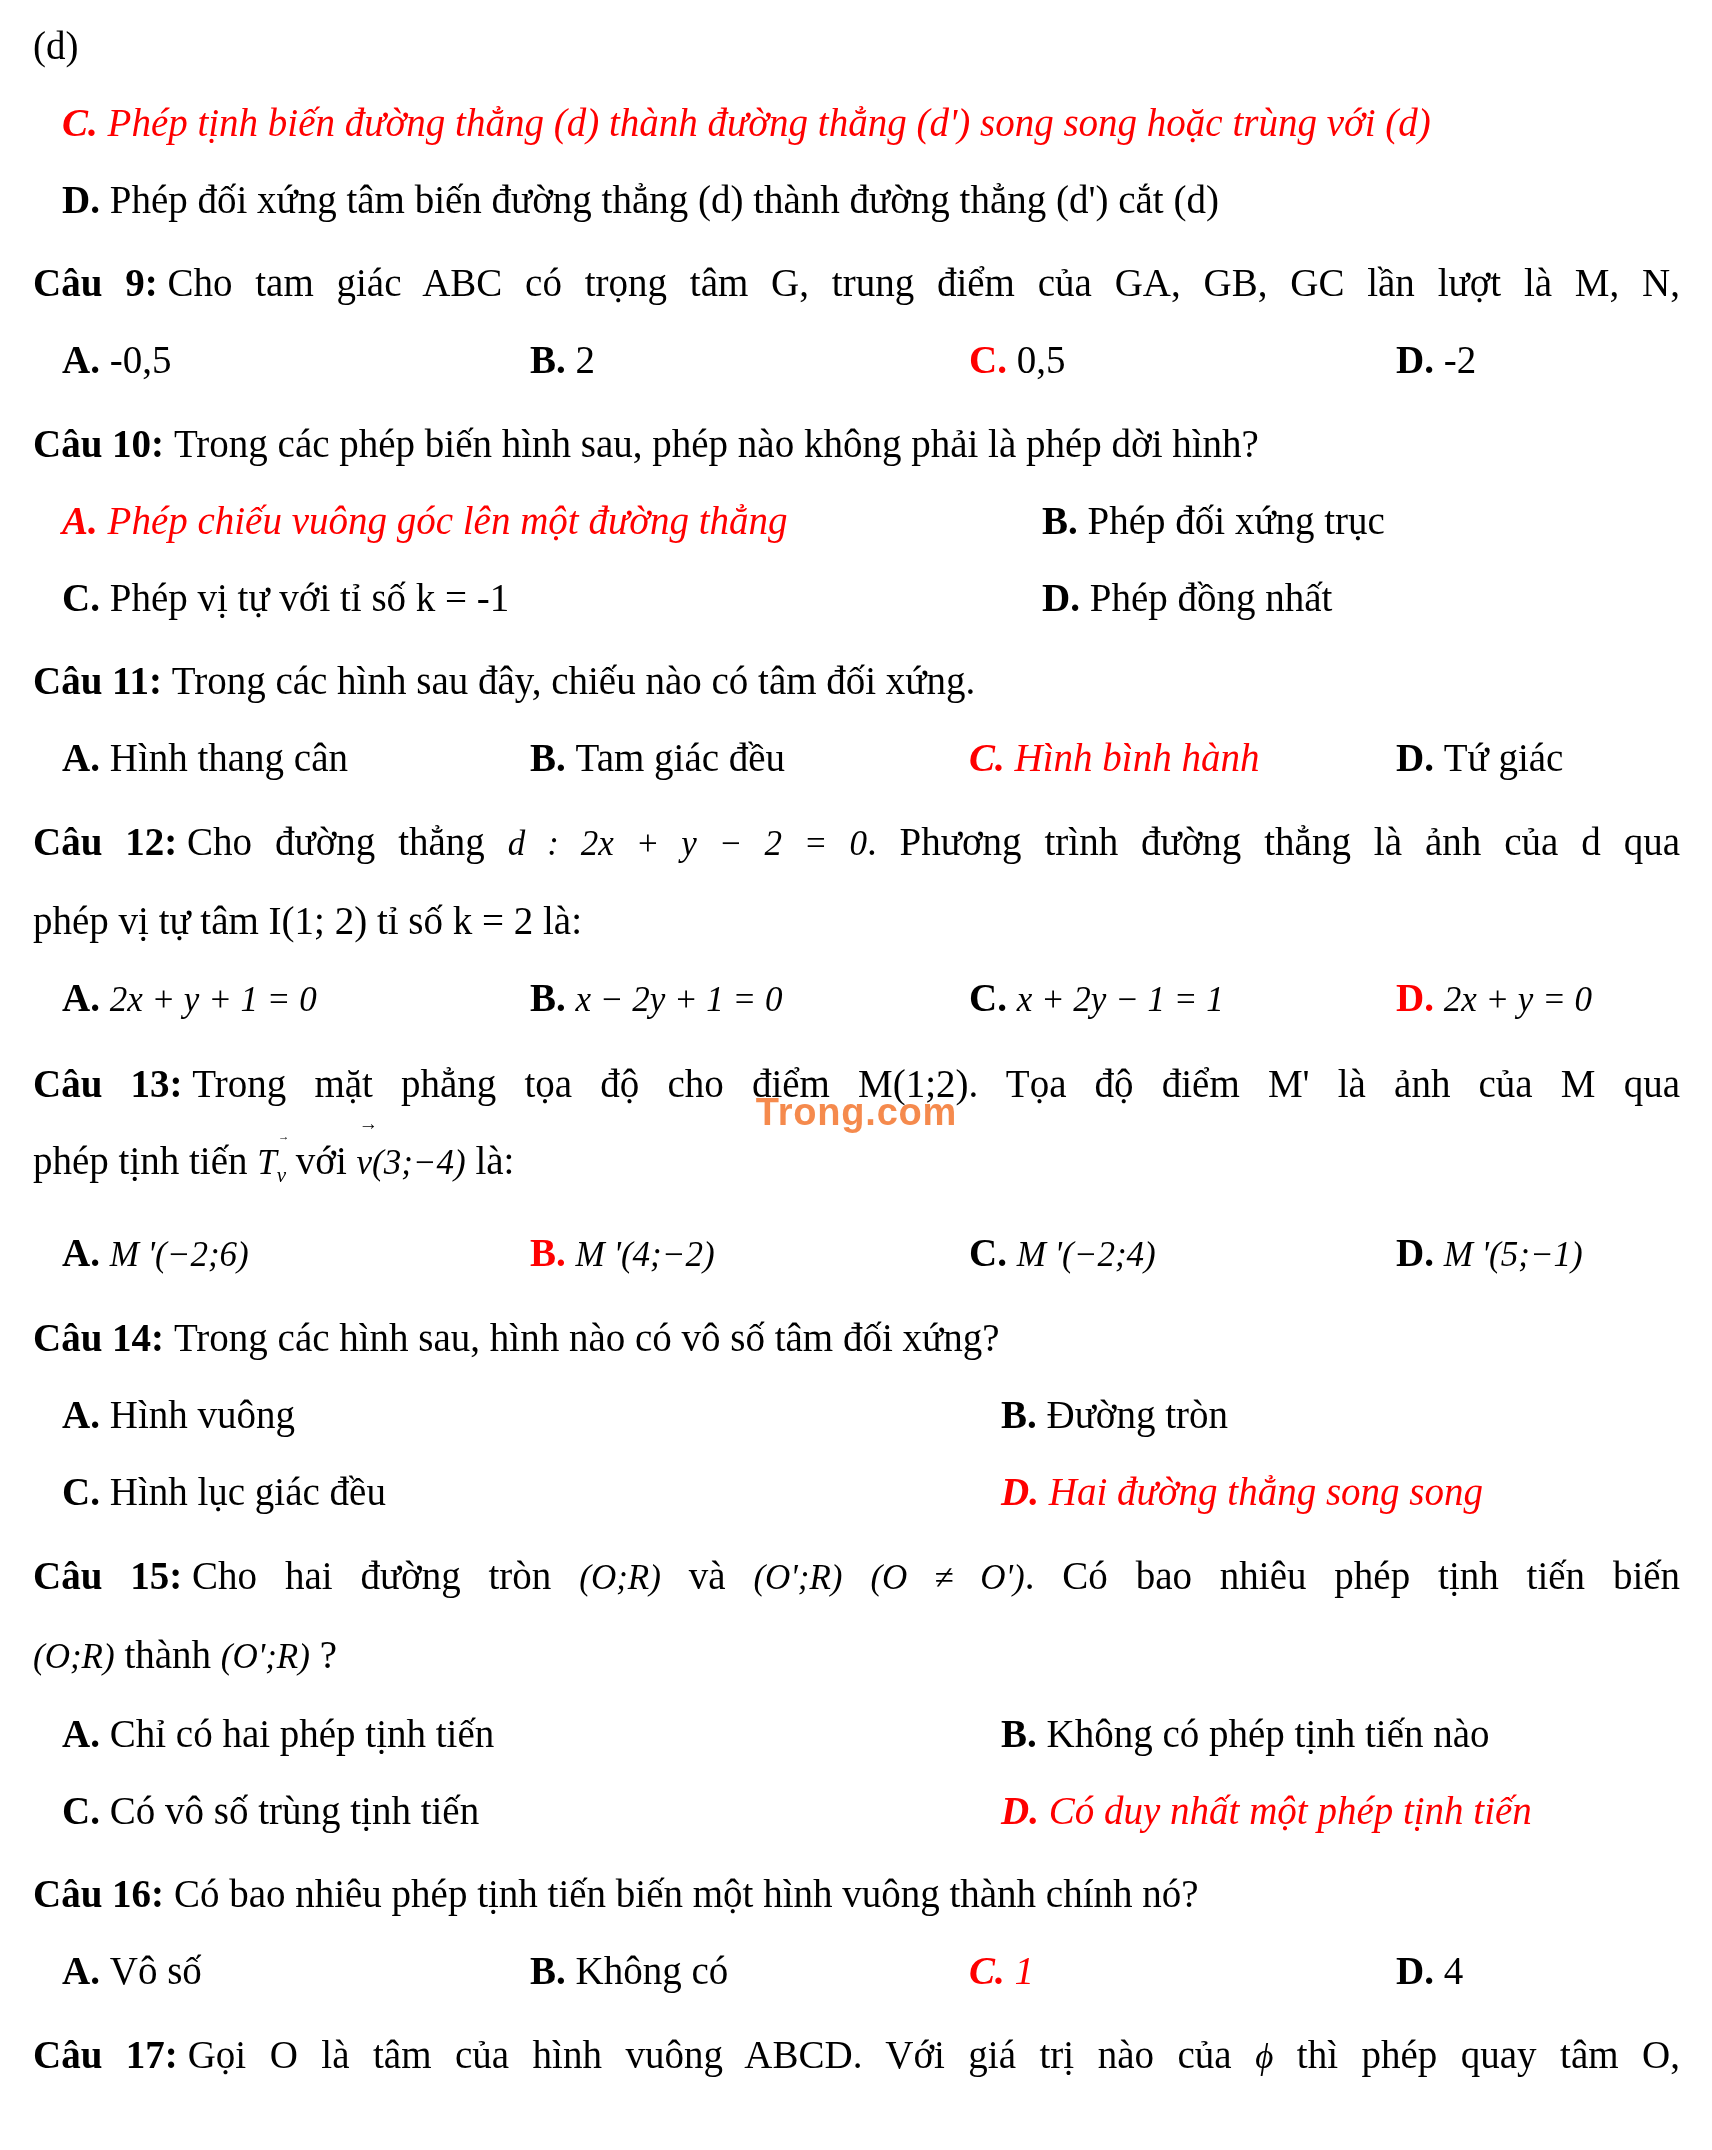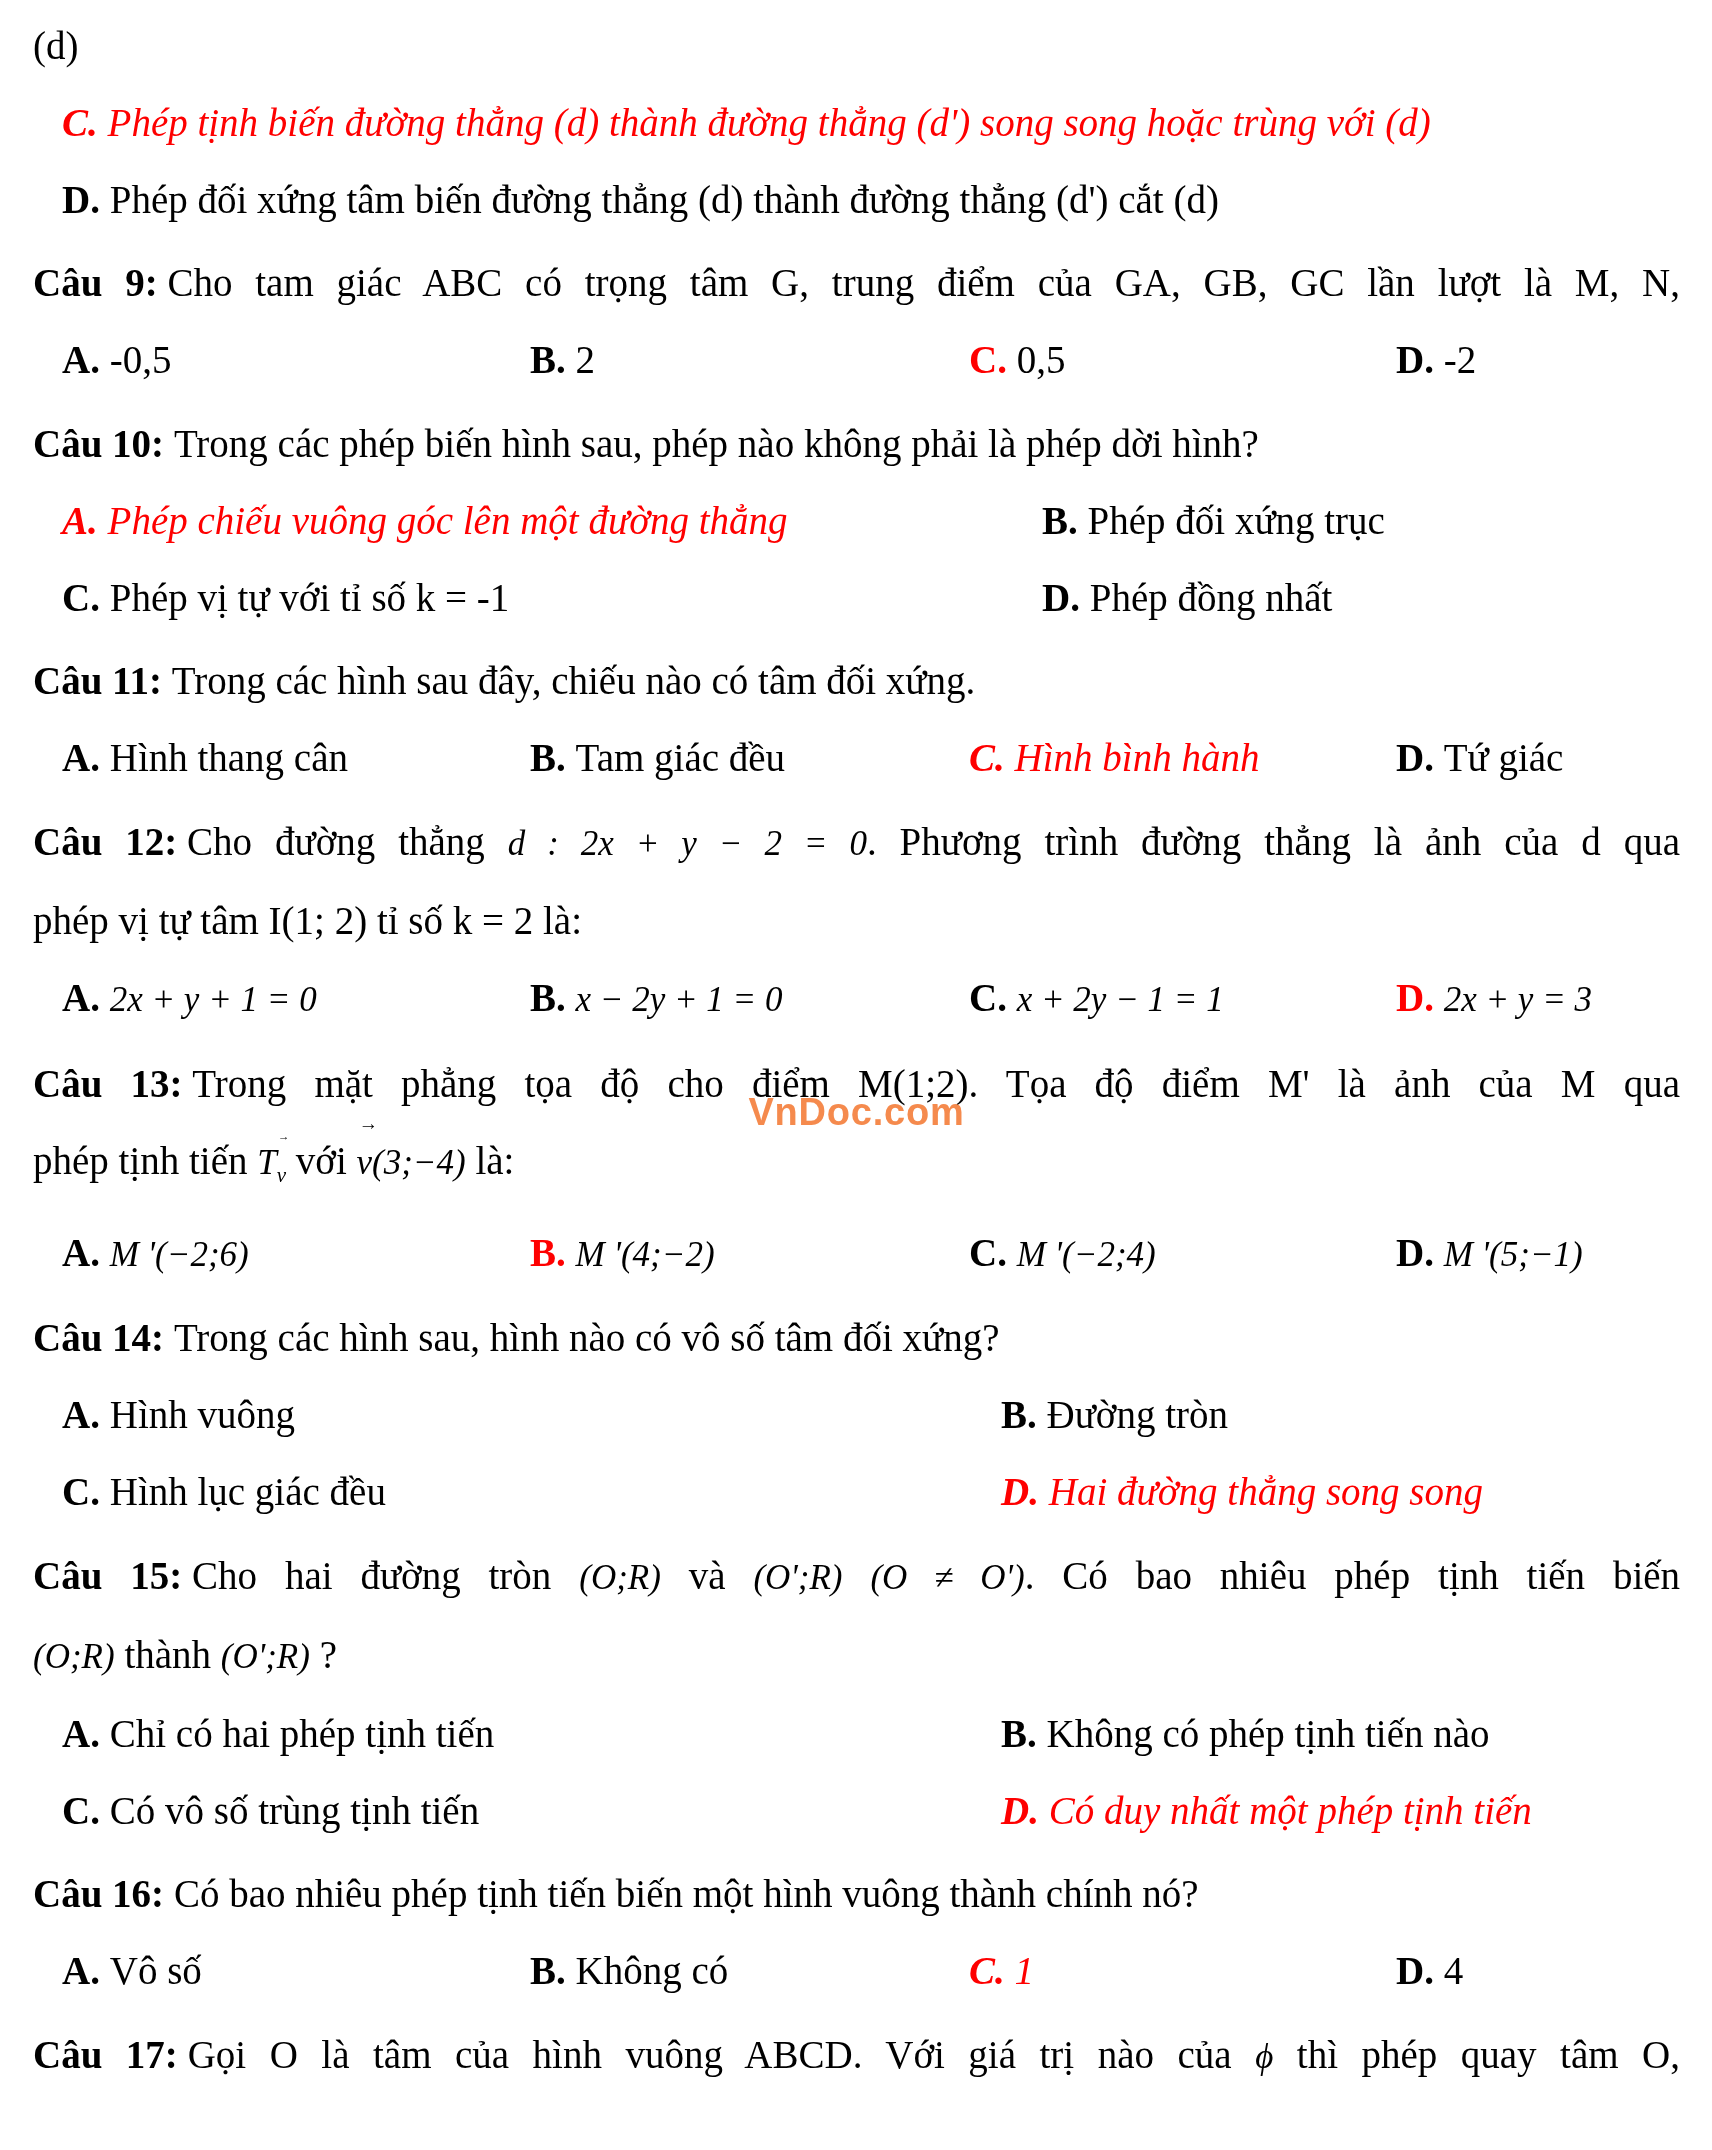--- a/index.html
+++ b/index.html
@@ -87,21 +87,21 @@
     <div class="line justify-full">
       <b class="q-num">Câu 12:</b><span>Cho đường thẳng</span> <span class="math">d : 2x + y − 2 = 0</span><span>. Phương trình đường thẳng là ảnh của d qua</span>
     </div>
     <div class="line">
       <span>phép vị tự tâm I(1; 2) tỉ số k = 2 là:</span>
     </div>
     <div class="options-row">
       <span class="option plain"><b class="opt-label">A.</b><span class="math">2x + y + 1 = 0</span></span>
       <span class="option plain"><b class="opt-label">B.</b><span class="math">x − 2y + 1 = 0</span></span>
       <span class="option plain"><b class="opt-label">C.</b><span class="math">x + 2y − 1 = 1</span></span>
-      <span class="option label"><b class="opt-label">D.</b><span class="math">2x + y = 3</span></span>
+      <span class="option label"><b class="opt-label">D.</b><span class="math">2x + y = 0</span></span>
     </div>
   </div>
 
   <div class="question">
     <div class="line justify-full">
       <b class="q-num">Câu 13:</b><span>Trong mặt phẳng tọa độ cho điểm M(1;2). Tọa độ điểm M' là ảnh của M qua</span>
     </div>
     <div class="line">
       <span>phép tịnh tiến</span>
       <span class="math"><span>T</span><sub class="tsub"><span class="vec"><span class="vec-arrow">→</span><span>v</span></span></sub></span>
@@ -155,16 +155,16 @@
       <span class="option plain"><b class="opt-label">D.</b><span>4</span></span>
     </div>
   </div>
 
   <div class="question">
     <div class="line justify-full">
       <b class="q-num">Câu 17:</b><span>Gọi O là tâm của hình vuông ABCD. Với giá trị nào của</span> <span class="math">ϕ</span> <span>thì phép quay tâm O,</span>
     </div>
   </div>
 
-  <div class="watermark">VnDoc.com</div>
+  <div class="watermark">Trong.com</div>
 
 </div>
 
 
 </body></html>

